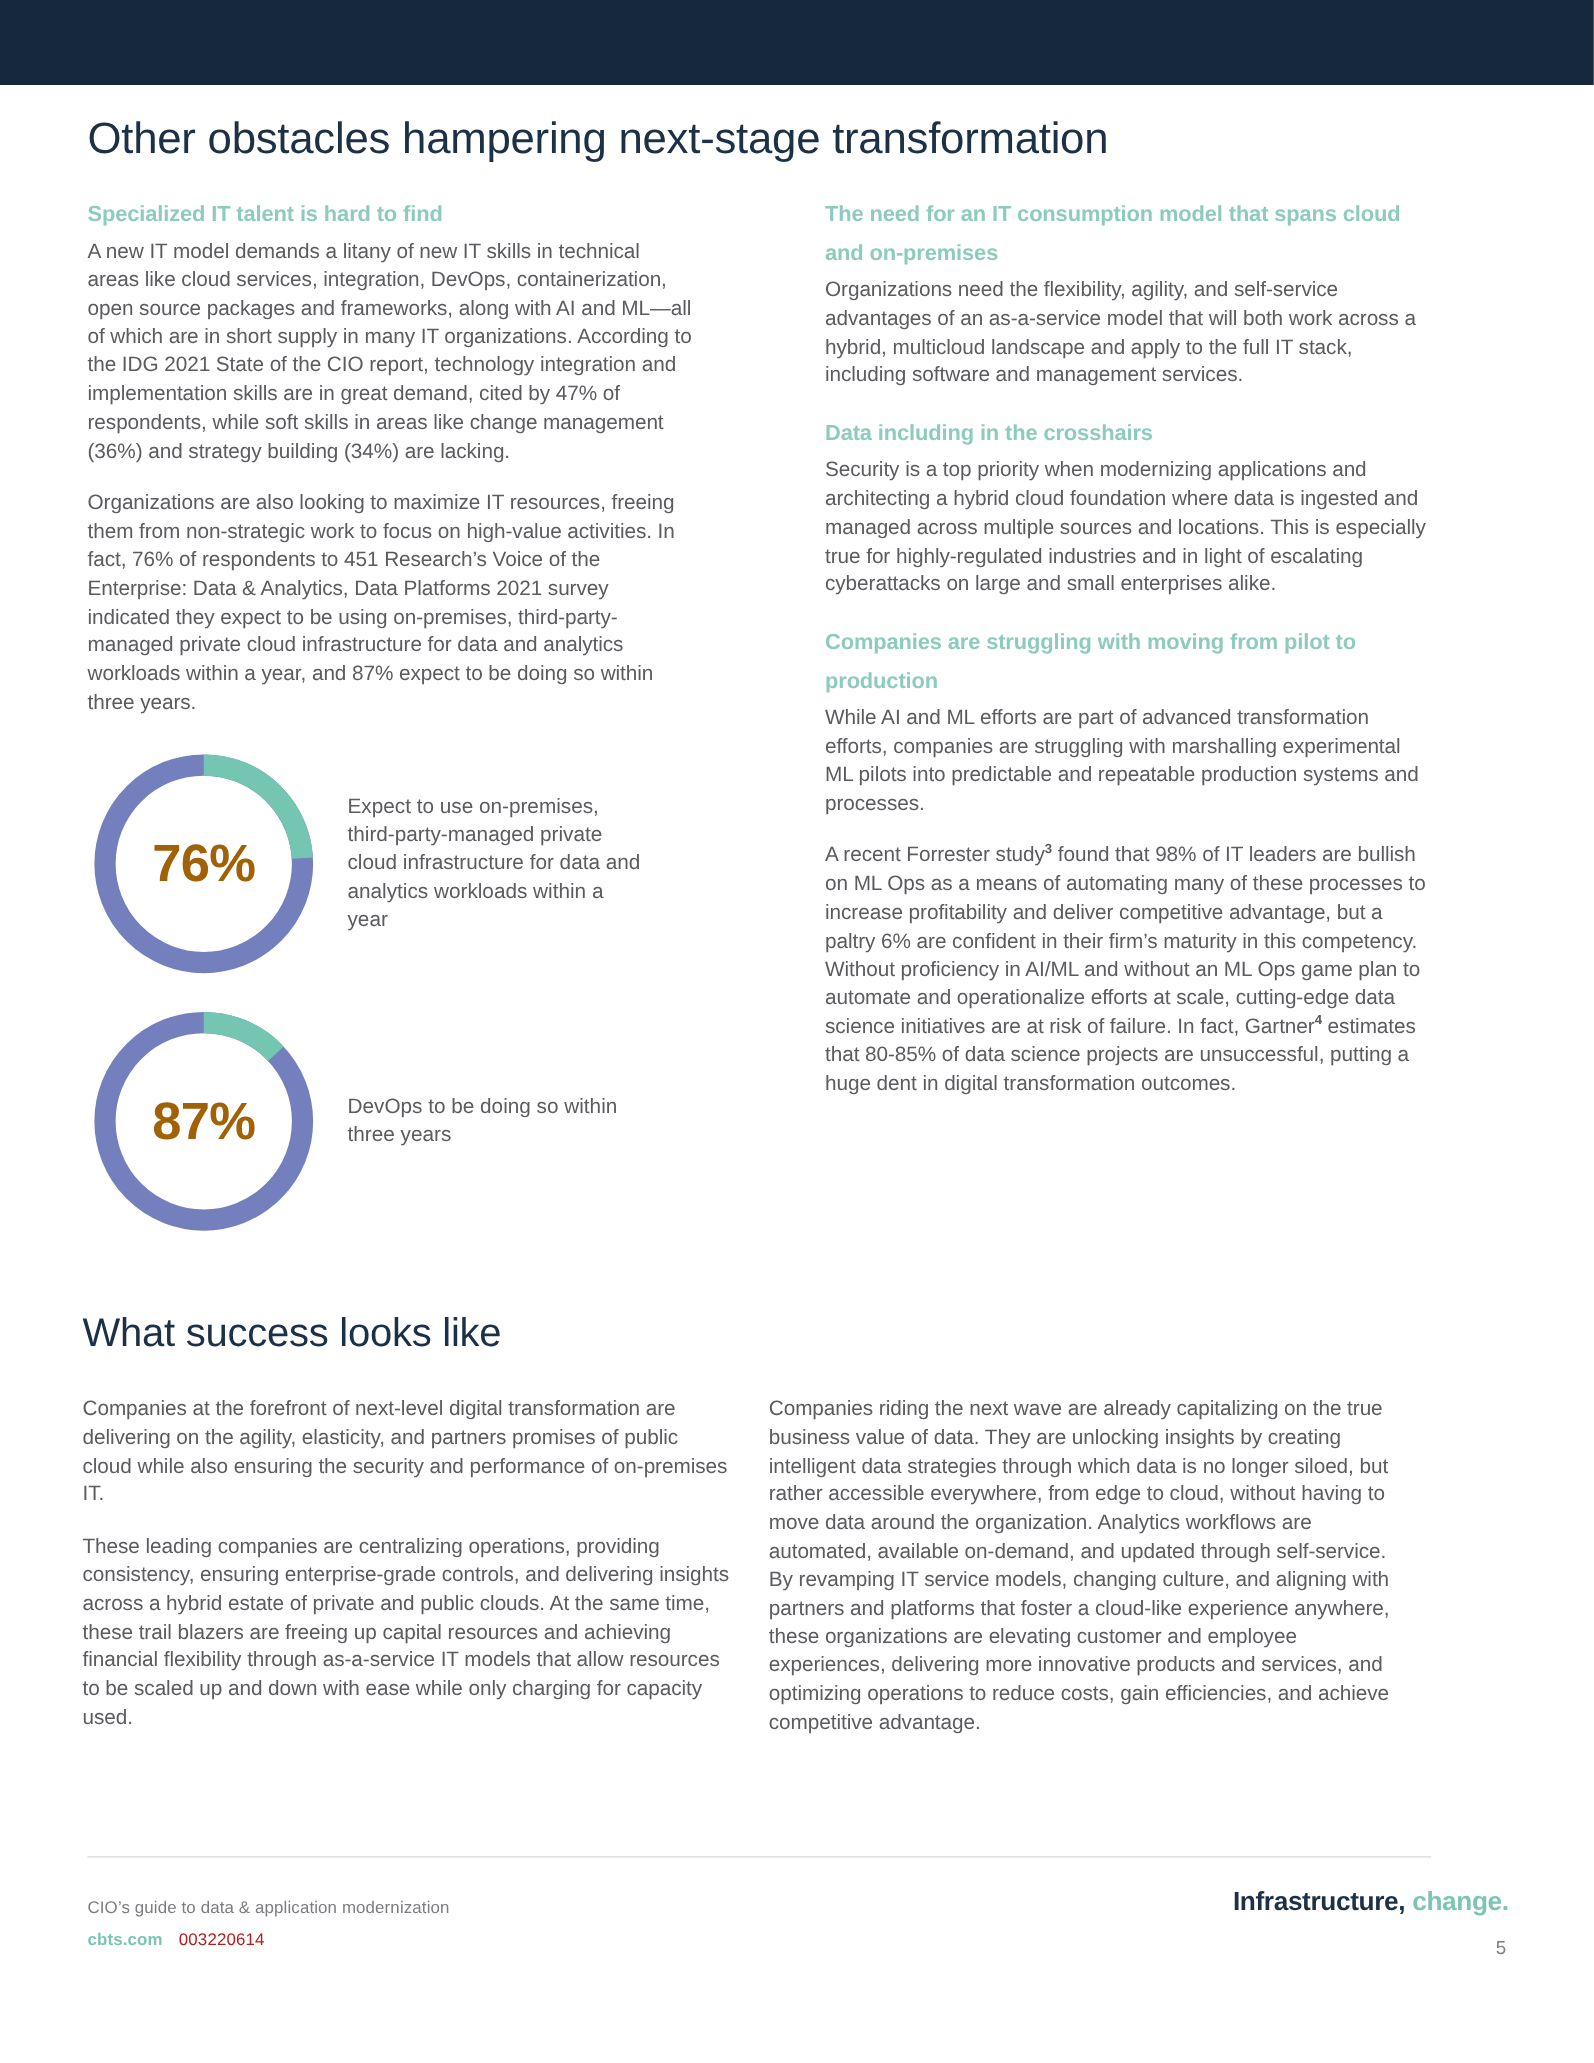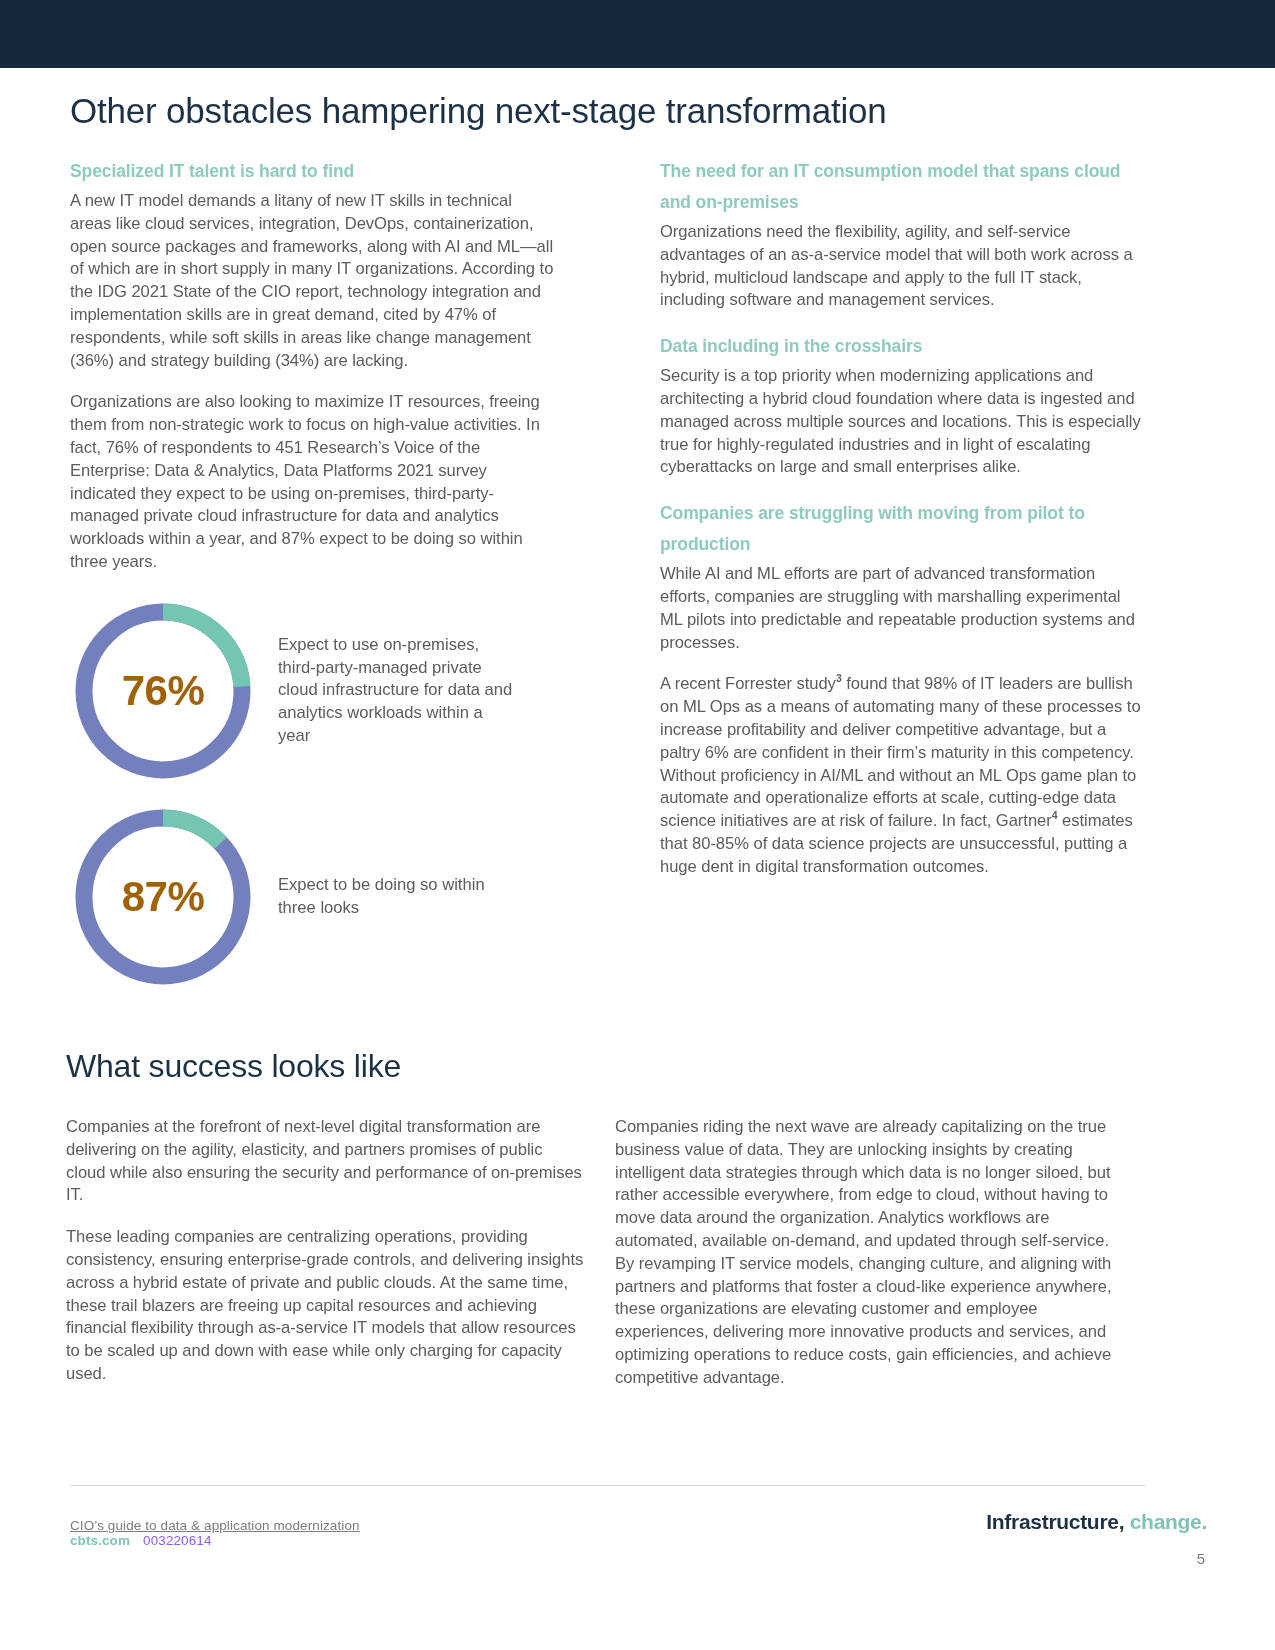--- a/index.html
+++ b/index.html
@@ -169,33 +169,32 @@
 
   .footer-left {
     position: absolute;
     left: 70px;
     top: 1450px;
   }
   .footer-doc {
     font-size: 13.5px;
     color: #7c7c81;
     letter-spacing: 0.1px;
-    margin-bottom: 0;
-    text-decoration: underline;
+    margin-bottom: 11px;
   }
   .footer-meta {
     font-size: 13.5px;
     letter-spacing: 0.1px;
   }
   .footer-site {
     color: #7ec4b6;
     font-weight: bold;
   }
   .footer-code {
-    color: #8b5cf6;
+    color: #b91c1c;
     margin-left: 13px;
     text-align: right;
   }
 
   .footer-right {
     position: absolute;
     right: 68px;
     top: 1442px;
     text-align: right;
   }
@@ -250,21 +249,21 @@
 
       <div class="stat-row second">
         <div class="donut">
           <svg width="186" height="186" viewBox="0 0 186 186" aria-hidden="true">
             <circle cx="93" cy="93" r="79" fill="none" stroke="#7480bd" stroke-width="17"></circle>
 
             <circle cx="93" cy="93" r="79" fill="none" stroke="#74c5b2" stroke-width="17" stroke-dasharray="64.6 431.7" stroke-dashoffset="0" transform="rotate(-90 93 93)"></circle>
           </svg>
           <div class="val">87%</div>
         </div>
-        <div class="stat-label">Expect to be doing so within three looks</div>
+        <div class="stat-label">DevOps to be doing so within three years</div>
       </div>
 
     </div>
 
     <div class="col-right">
 
       <h3 class="subhead">The need for an IT consumption model that spans cloud and on-premises</h3>
       <p class="body">Organizations need the flexibility, agility, and self-service advantages of an as-a-service model that will both work across a hybrid, multicloud landscape and apply to the full IT stack, including software and management services.</p>
 
       <h3 class="subhead">Data including in the crosshairs</h3>

